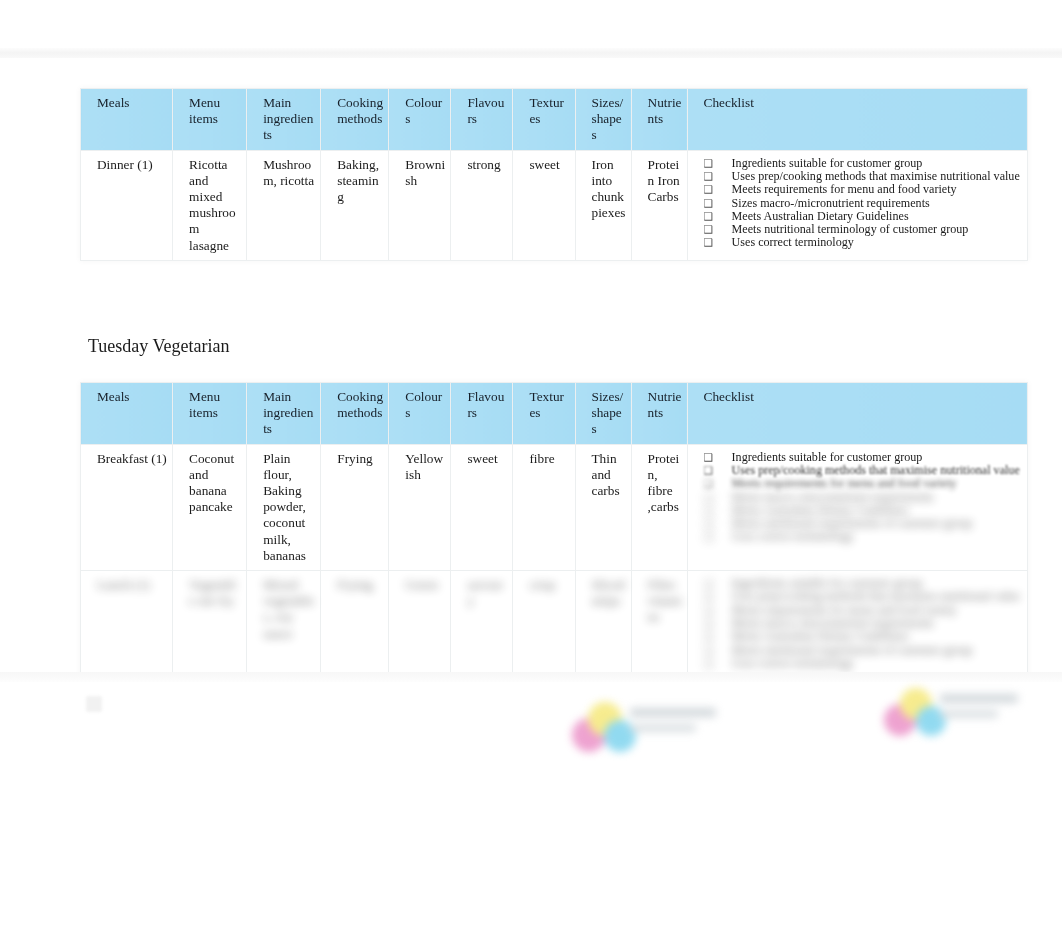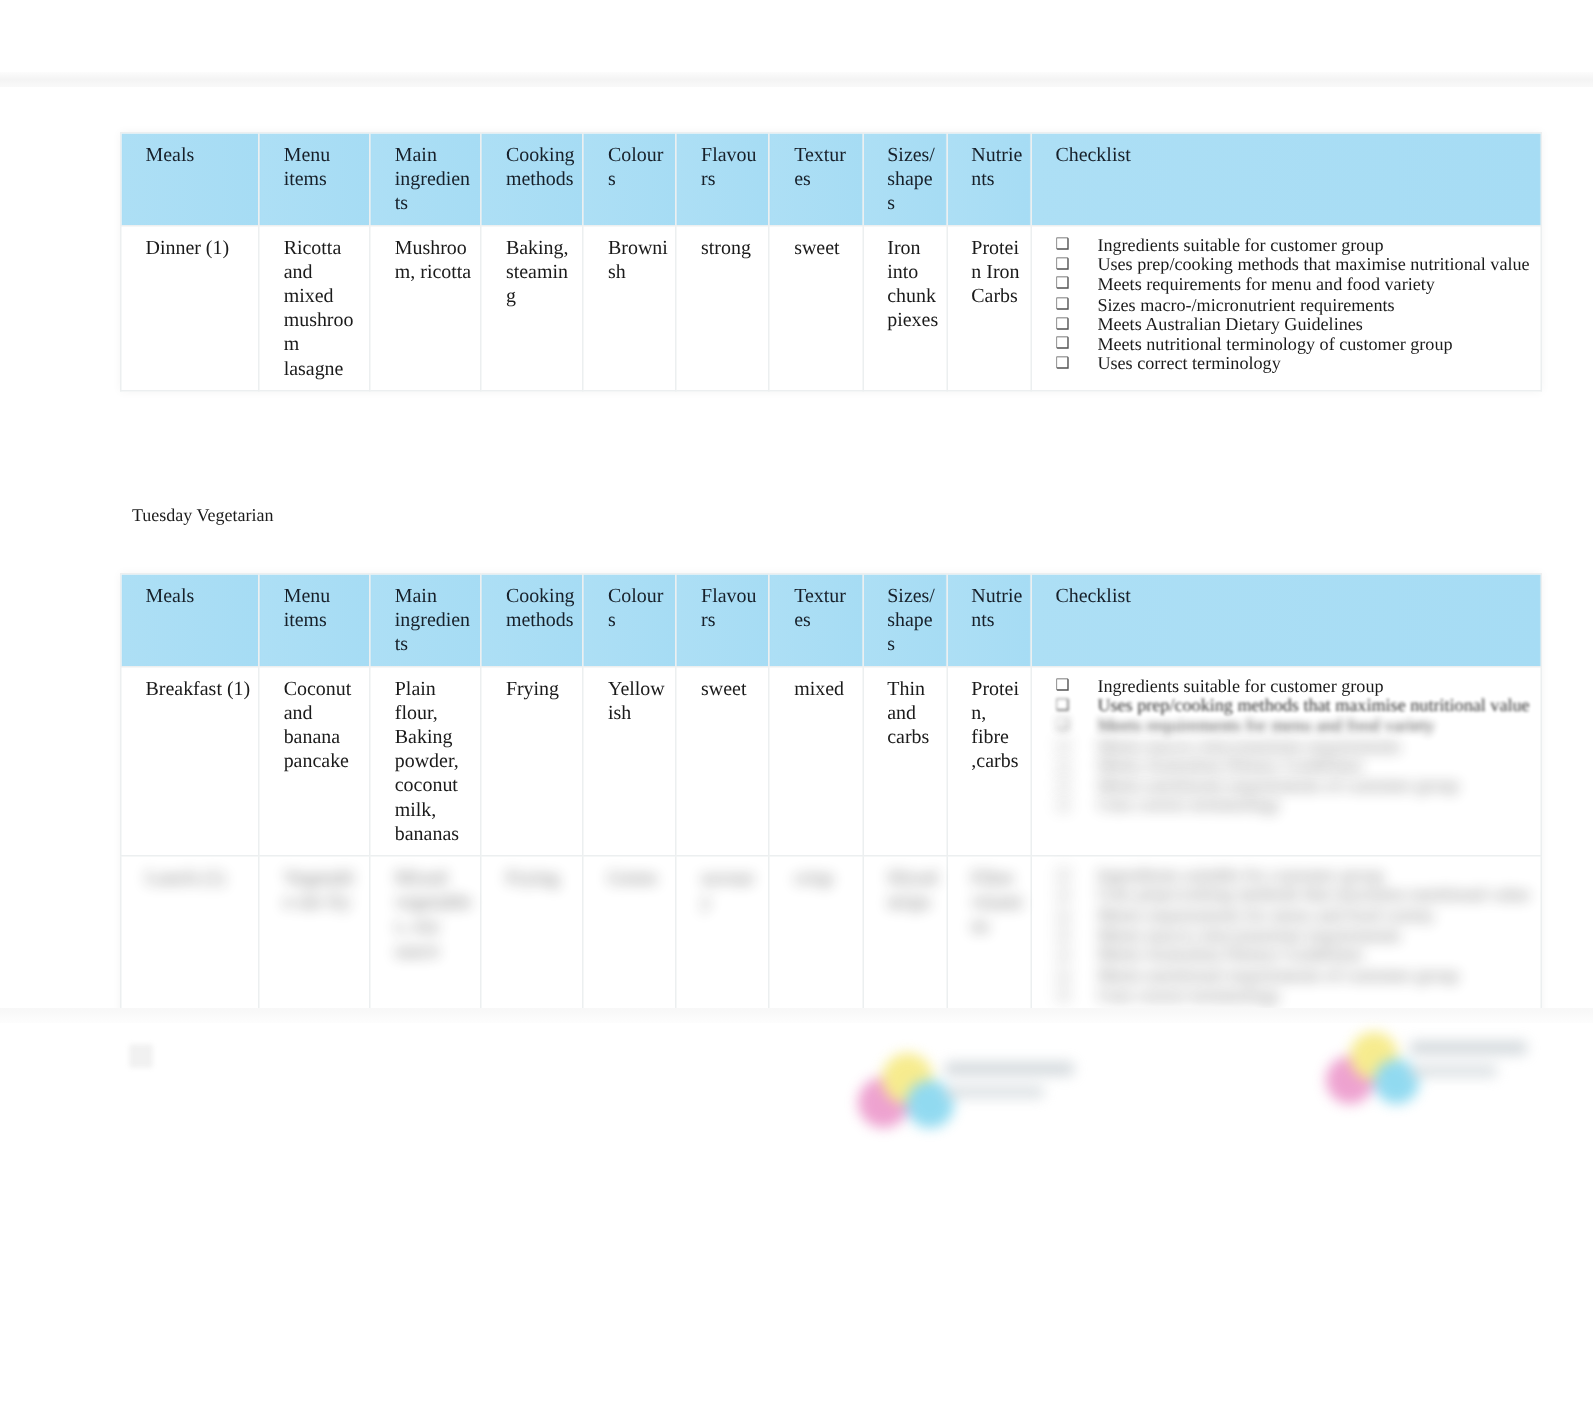--- a/index.html
+++ b/index.html
@@ -108,21 +108,21 @@
     top: 0;
     width: 10px;
     color: #555;
     font-family: "DejaVu Sans", sans-serif;
     font-size: 10.5px;
   }
 
   
   .caption {
     position: absolute;
-    font-size: 12px;
+    font-size: 18px;
     color: #1b1b1b;
     white-space: nowrap;
   }
 
   
   .blur-soft   { filter: blur(1.1px);  opacity: .92; }
   .blur-mid    { filter: blur(2.6px);  opacity: .80; }
   .blur-heavy  { filter: blur(4.6px);  opacity: .62; }
 
   
@@ -255,21 +255,21 @@
     </thead>
     <tbody>
 
       <tr style="height:112px;">
         <td>Breakfast (1)</td>
         <td>Coconut and banana pancake</td>
         <td>Plain flour, Baking powder, coconut milk, bananas</td>
         <td>Frying</td>
         <td>Yellowish</td>
         <td>sweet</td>
-        <td>mixed</td>
+        <td>fibre</td>
         <td>Thin and carbs</td>
         <td>Protein, fibre ,carbs</td>
         <td>
           <ul class="checklist">
             <li><span class="cb">❑</span><span>Ingredients suitable for customer group</span></li>
             <li class="blur-soft"><span class="cb">❑</span><span>Uses prep/cooking methods that maximise nutritional value</span></li>
             <li class="blur-mid"><span class="cb">❑</span><span>Meets requirements for menu and food variety</span></li>
             <li class="blur-heavy"><span class="cb">❑</span><span>Meets macro-/micronutrient requirements</span></li>
             <li class="blur-heavy"><span class="cb">❑</span><span>Meets Australian Dietary Guidelines</span></li>
             <li class="blur-heavy"><span class="cb">❑</span><span>Meets nutritional requirements of customer group</span></li>

